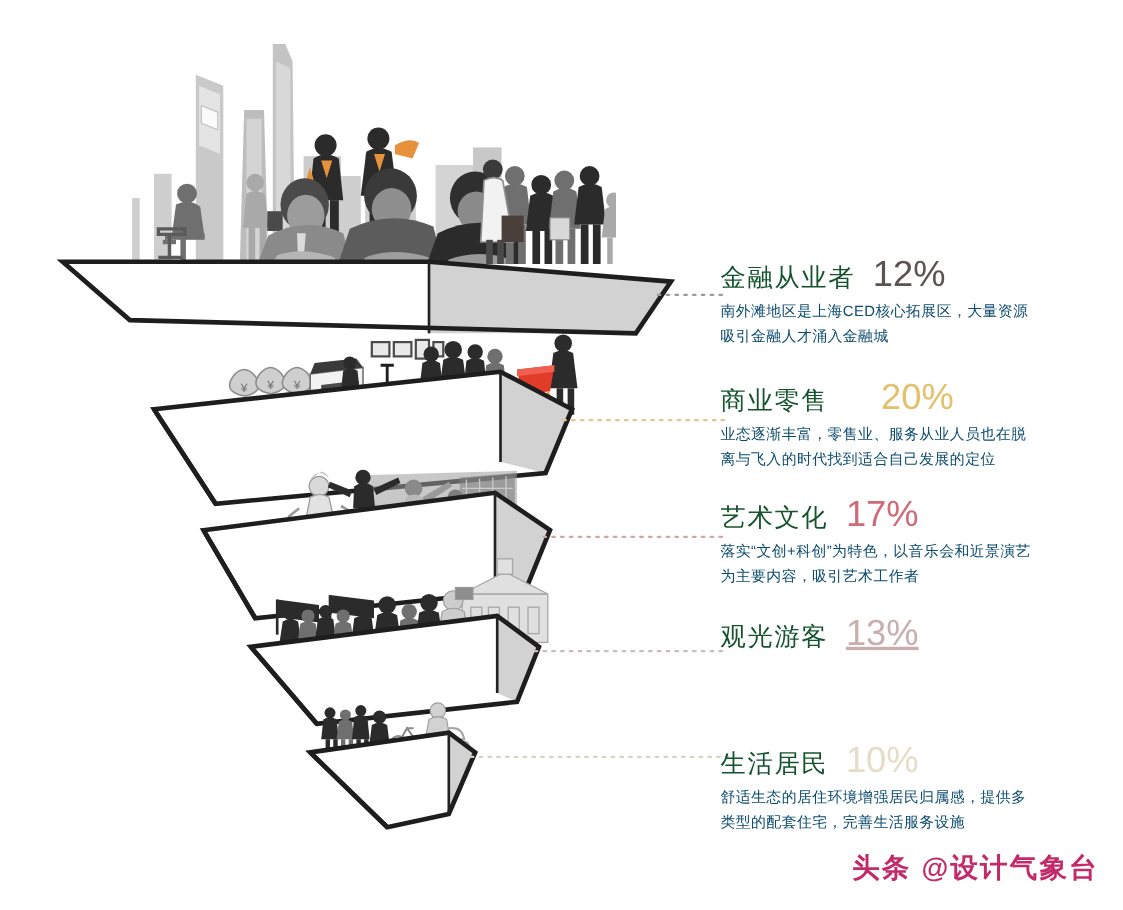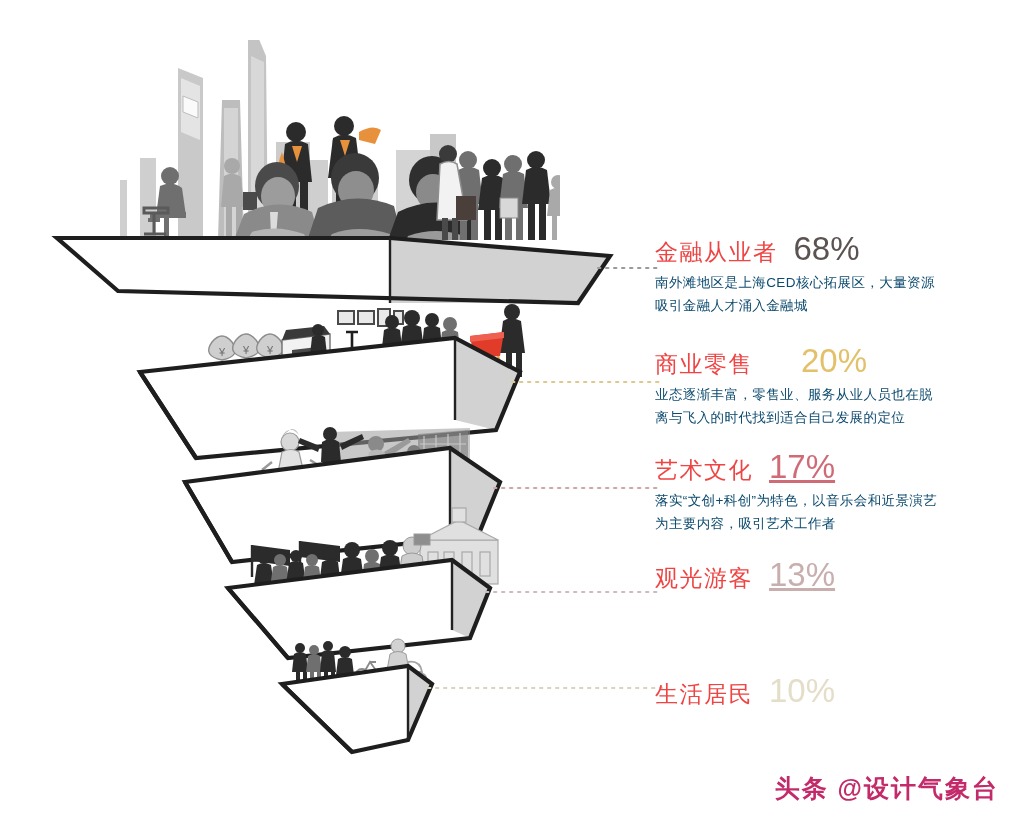--- a/index.html
+++ b/index.html
@@ -47,21 +47,21 @@
   }
   .legend-heading {
     display: flex;
     align-items: baseline;
     white-space: nowrap;
     margin: 0 0 3px 0;
   }
   .legend-title {
     font-size: 23px;
     letter-spacing: 1.5px;
-    color: #ef4444;
+    color: #14532d;
     font-weight: 400;
   }
   .legend-pct {
     font-size: 33px;
     margin-left: 16px;
     letter-spacing: 0px;
     font-weight: 400;
     line-height: 1;
   }
   .legend-desc {
@@ -567,52 +567,53 @@
       </g>
 
     </svg>
   </div>
 
   <div class="legend">
 
     <div class="legend-item" style="top:0px;">
       <div class="legend-heading">
         <span class="legend-title">金融从业者</span>
-        <span class="legend-pct" style="color:#5b5352;">68%</span>
+        <span class="legend-pct" style="color:#5b5352;">12%</span>
       </div>
       <p class="legend-desc">南外滩地区是上海CED核心拓展区，大量资源吸引金融人才涌入金融城</p>
     </div>
 
     <div class="legend-item" style="top:112px;">
       <div class="legend-heading">
         <span class="legend-title">商业零售</span>
         <span class="legend-pct" style="color:#e3c06a;margin-left:48px;">20%</span>
       </div>
       <p class="legend-desc">业态逐渐丰富，零售业、服务从业人员也在脱离与飞入的时代找到适合自己发展的定位</p>
     </div>
 
     <div class="legend-item" style="top:218px;">
       <div class="legend-heading">
         <span class="legend-title">艺术文化</span>
-        <span class="legend-pct" style="color:#cf6b77;text-decoration:underline;">17%</span>
+        <span class="legend-pct" style="color:#cf6b77;">17%</span>
       </div>
       <p class="legend-desc">落实“文创+科创”为特色，以音乐会和近景演艺为主要内容，吸引艺术工作者</p>
     </div>
 
     <div class="legend-item" style="top:326px;">
       <div class="legend-heading">
         <span class="legend-title">观光游客</span>
         <span class="legend-pct" style="color:#c9aeae;text-decoration:underline;">13%</span>
       </div>
     </div>
 
     <div class="legend-item" style="top:442px;">
       <div class="legend-heading">
         <span class="legend-title">生活居民</span>
         <span class="legend-pct" style="color:#e4ddc8;">10%</span>
       </div>
+      <p class="legend-desc">舒适生态的居住环境增强居民归属感，提供多类型的配套住宅，完善生活服务设施</p>
     </div>
 
   </div>
 
   <div class="watermark">头条 @设计气象台</div>
 
 </div>
 
 </body></html>

